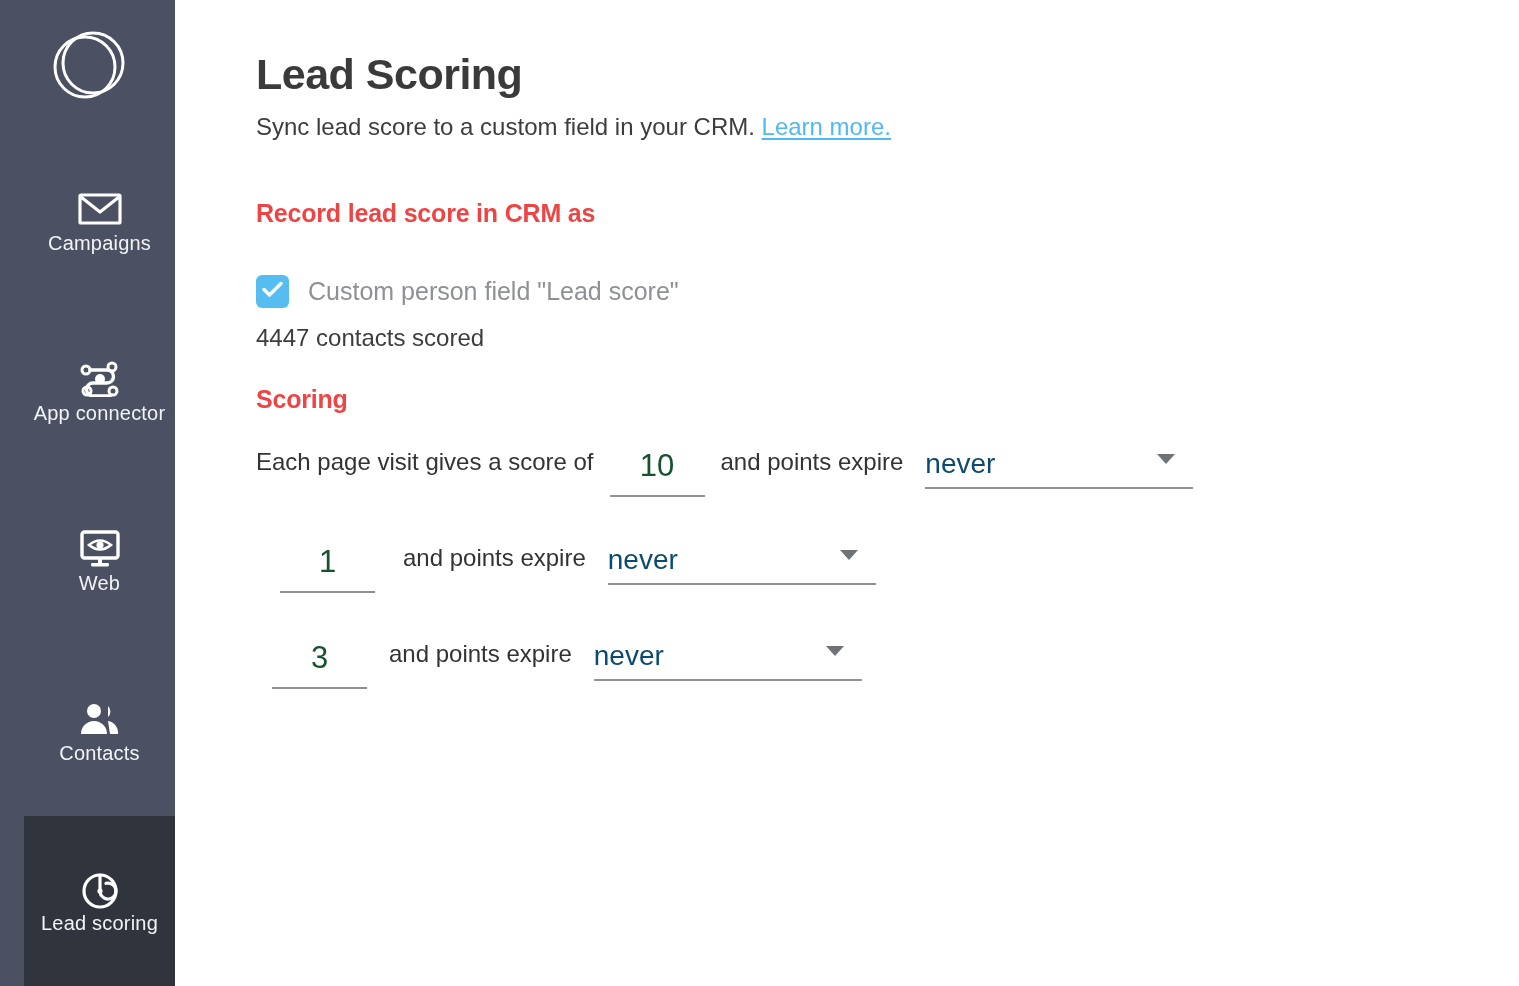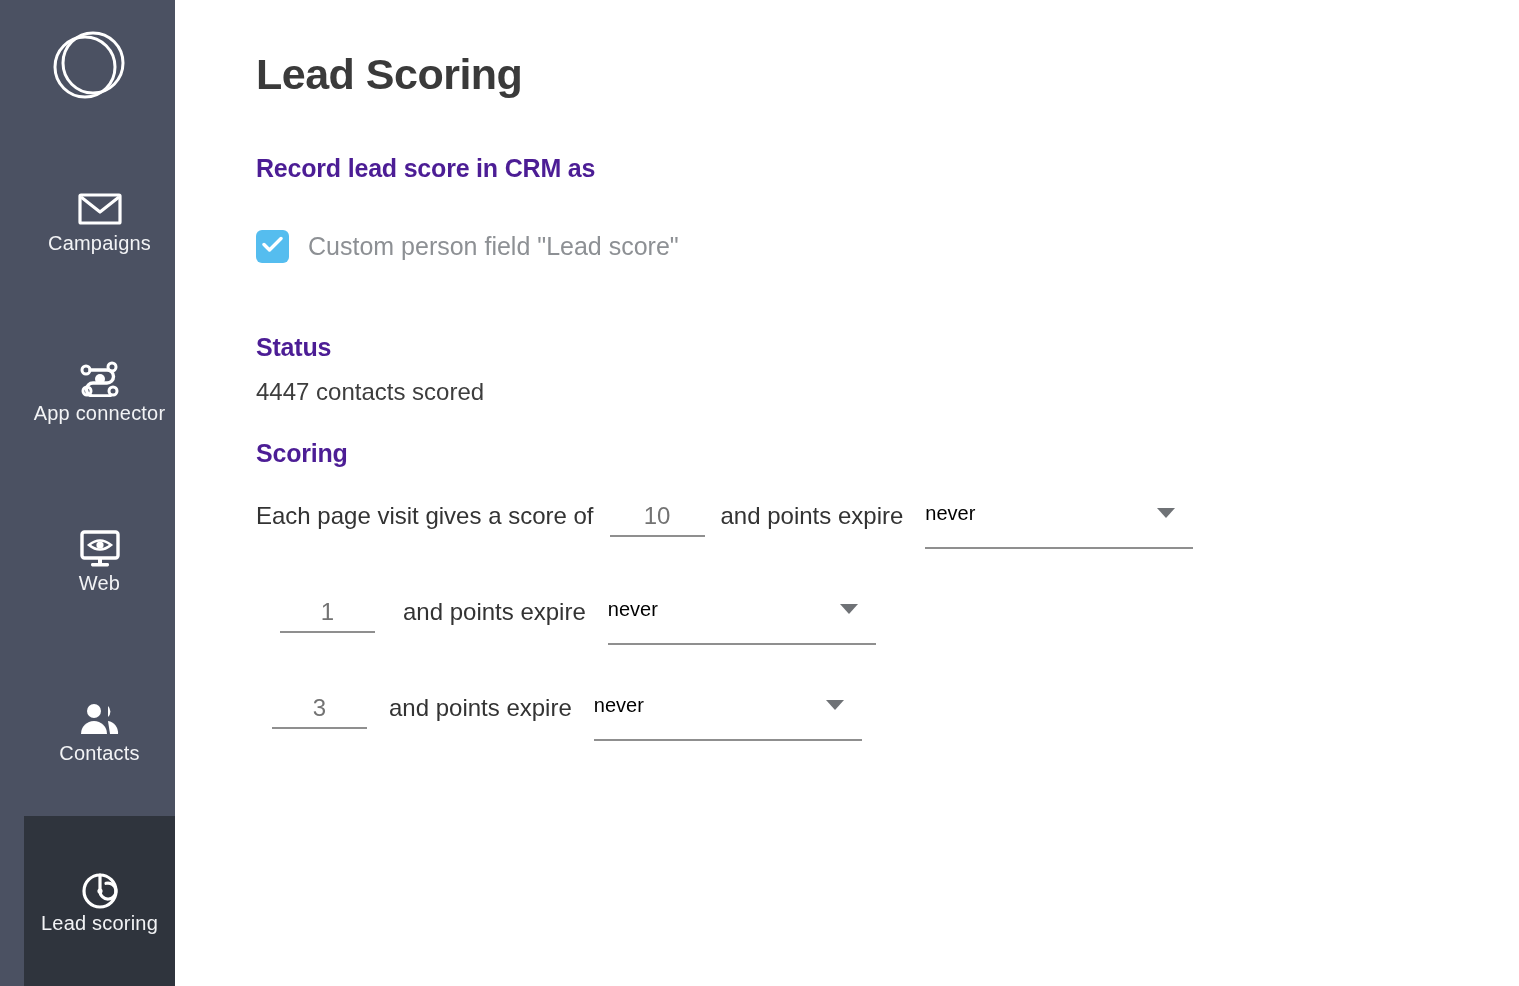--- a/index.html
+++ b/index.html
@@ -87,21 +87,21 @@
   }
   .subtitle a {
     color: #4fb9f0;
     text-decoration: underline;
     text-underline-offset: 3px;
   }
 
   .section-heading {
     font-size: 25px;
     font-weight: 700;
-    color: #4c1d95;
+    color: #ef4444;
     letter-spacing: -0.2px;
   }
   .h-record { margin-top: 57px; }
   .h-status { margin-top: 70px; }
   .h-scoring { margin-top: 33px; }
 
   .checkbox-row {
     margin-top: 47px;
     display: flex;
     align-items: center;
@@ -141,42 +141,42 @@
   .score-row .txt { color: #333333; }
 
   .num-field {
     position: relative;
     width: 95px;
     margin: 0 14px 0 18px;
     text-align: center;
   }
   .num-field .val {
     display: block;
-    font-size: 24px;
-    color: #737373;
-    padding-bottom: 7px;
+    font-size: 31px;
+    color: #14532d;
+    padding-bottom: 13px;
     text-align: center;
   }
   .num-field .rule {
     position: absolute;
     left: 0; right: 0; bottom: 0;
     height: 2px;
     background: #8f8f8f;
   }
 
   .select-field {
     position: relative;
     width: 268px;
     margin-left: 18px;
   }
   .select-field .val {
     display: block;
-    font-size: 20px;
-    color: #000000;
-    padding-bottom: 24px;
+    font-size: 28px;
+    color: #0c4a6e;
+    padding-bottom: 9px;
   }
   .select-field .rule {
     position: absolute;
     left: 0; right: 0; bottom: 0;
     height: 2px;
     background: #8f8f8f;
   }
   .caret {
     position: absolute;
     right: 18px;
@@ -274,35 +274,38 @@
         <span class="nav-label">Lead scoring</span>
       </a>
 
     </div>
   </nav>
 
   <main class="main">
 
     <h1 class="page-title">Lead Scoring</h1>
 
+    <p class="subtitle">
+      <span>Sync lead score to a custom field in your CRM.</span>
+      <a>Learn more.</a>
+    </p>
 
     <h2 class="section-heading h-record">Record lead score in CRM as</h2>
 
     <div class="checkbox-row">
       <span class="checkbox">
         <span>
           <svg width="21" height="17" viewBox="0 0 21 17">
             <path d="M2 8.5 L7.5 14 L19 2.5" fill="none" stroke="#ffffff" stroke-width="3.4" stroke-linecap="round" stroke-linejoin="round"></path>
           </svg>
         </span>
       </span>
       <span class="checkbox-label">Custom person field "Lead score"</span>
     </div>
 
-    <h2 class="section-heading h-status">Status</h2>
     <p class="status-text">4447 contacts scored</p>
 
     <h2 class="section-heading h-scoring">Scoring</h2>
 
     <div class="scoring-rows">
 
       <div class="score-row row-1">
         <span class="txt">Each page visit gives a score of</span>
         <span class="num-field">
           <span class="val">10</span>

